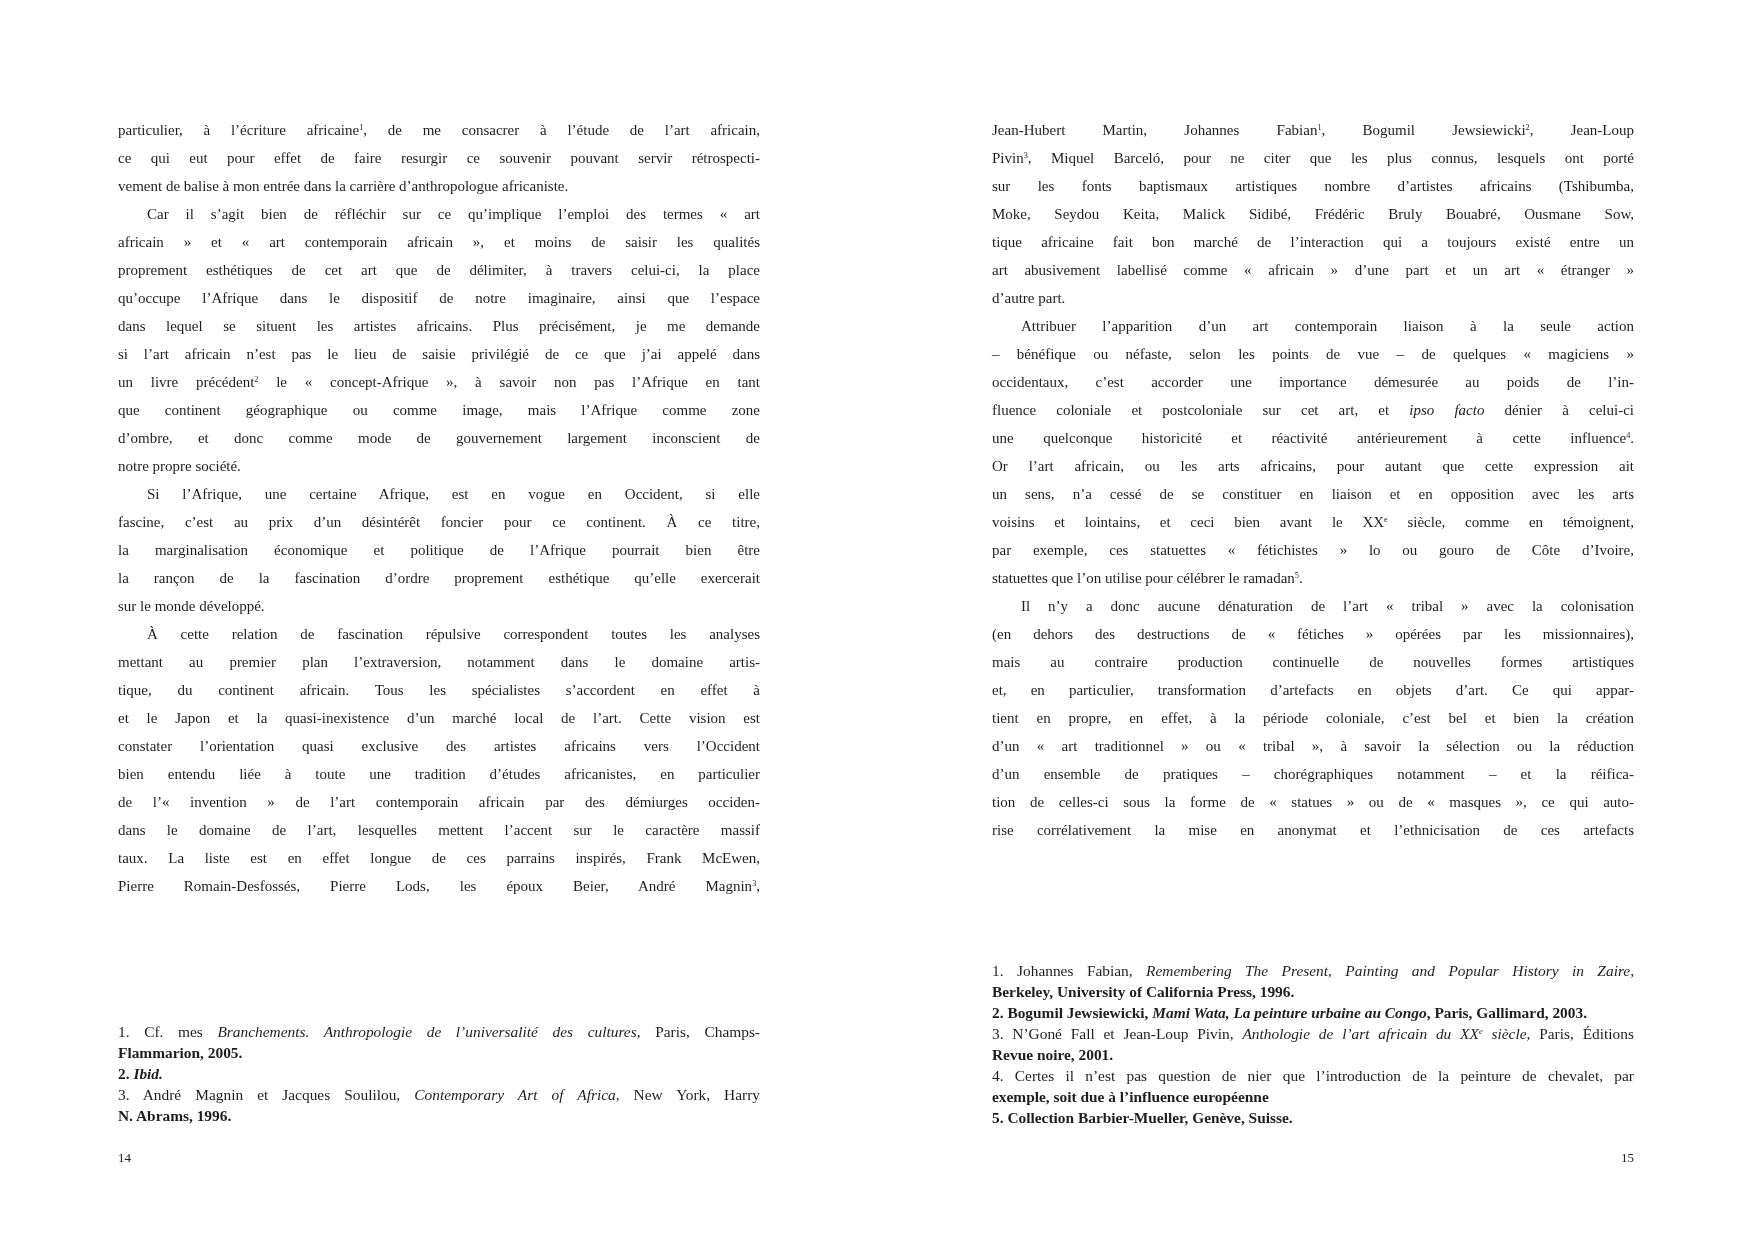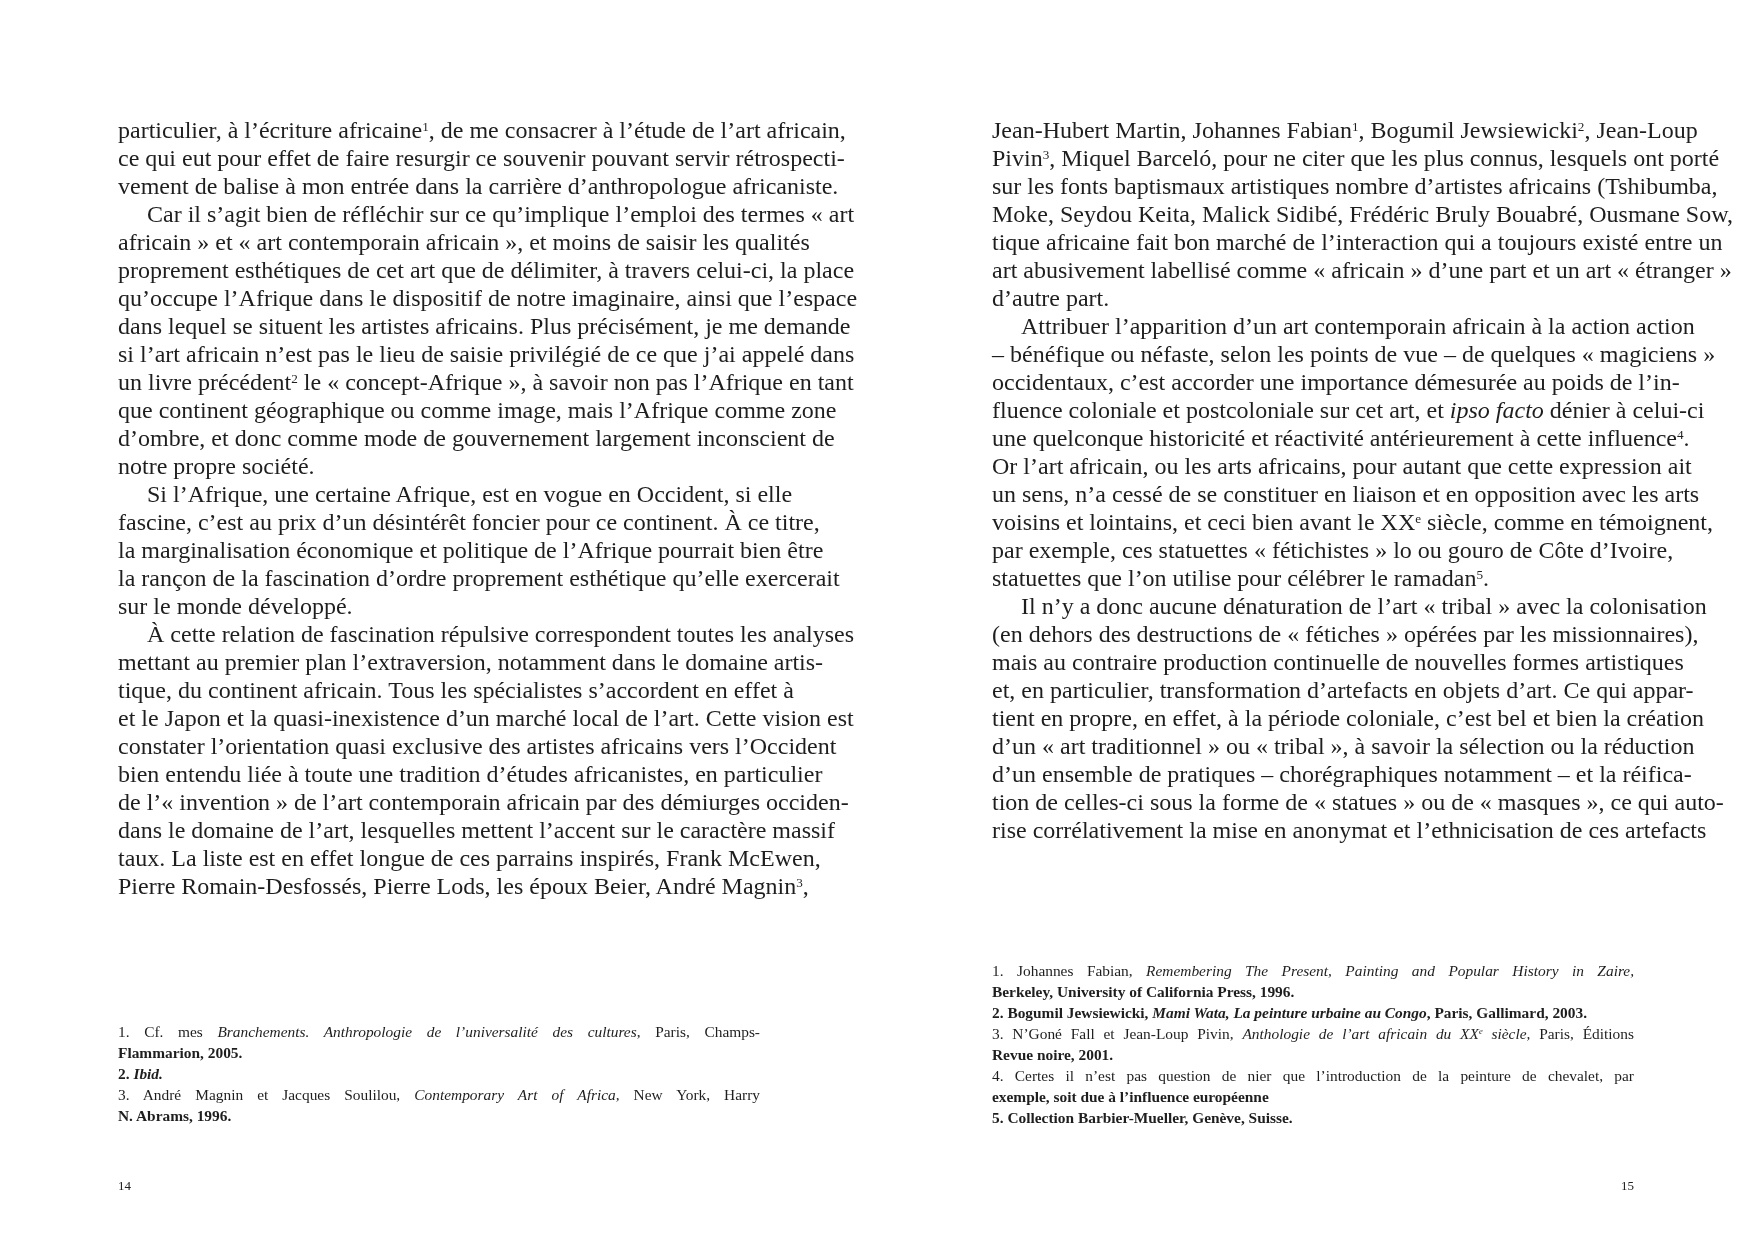--- a/index.html
+++ b/index.html
@@ -1,34 +1,34 @@
 <!DOCTYPE html>
 <html><head>
 <meta charset="utf-8">
 <style>
   html, body { margin: 0; padding: 0; background: #ffffff; }
   body { width: 1748px; height: 1240px; position: relative; overflow: hidden;
          font-family: "Liberation Serif", "DejaVu Serif", serif; color: #1e1e1e; }
   .page { position: absolute; top: 0; height: 1240px; width: 874px; }
   .page.left { left: 0; }
   .page.right { left: 874px; }
-  .body-text { position: absolute; top: 116px; width: 642px; font-size: 24px; line-height: 28px; }
+  .body-text { position: absolute; top: 116px; width: 642px; font-size: 15px; line-height: 28px; }
   .page.left .body-text { left: 118px; }
   .page.right .body-text { left: 118px; }
   .line { display: block; height: 28px; white-space: nowrap; text-align: justify; text-align-last: justify; overflow: visible; }
   .line.last { text-align-last: left; }
   .line.indent { padding-left: 29px; }
   .sup { font-size: 0.55em; vertical-align: 0.55em; line-height: 0; }
   i { font-style: italic; }
   .footnotes { position: absolute; width: 642px; left: 118px; font-size: 15.4px; line-height: 21px; }
   .page.left .footnotes { top: 1021px; }
   .page.right .footnotes { top: 960px; }
   .fn-line { display: block; height: 21px; white-space: nowrap; text-align: justify; text-align-last: justify; }
   .fn-line.last { text-align-last: left; font-weight: bold; }
-  .folio { position: absolute; top: 1150px; font-size: 13px; line-height: 16px; color: #222; margin-top: 28px; }
+  .folio { position: absolute; top: 1150px; font-size: 13px; line-height: 16px; color: #222; }
   .page.left .folio { left: 118px; }
   .page.right .folio { right: 114px; text-align: right; }
 </style>
 </head>
 <body>
 
 <div class="page left">
   <div class="body-text">
       <div>
         <span class="line">particulier, à l’écriture africaine<span class="sup">1</span>, de me consacrer à l’étude de l’art africain,</span>
@@ -88,21 +88,21 @@
       <div>
         <span class="line">Jean-Hubert Martin, Johannes Fabian<span class="sup">1</span>, Bogumil Jewsiewicki<span class="sup">2</span>, Jean-Loup</span>
         <span class="line">Pivin<span class="sup">3</span>, Miquel Barceló, pour ne citer que les plus connus, lesquels ont porté</span>
         <span class="line">sur les fonts baptismaux artistiques nombre d’artistes africains (Tshibumba,</span>
         <span class="line">Moke, Seydou Keita, Malick Sidibé, Frédéric Bruly Bouabré, Ousmane Sow,</span>
         <span class="line">tique africaine fait bon marché de l’interaction qui a toujours existé entre un</span>
         <span class="line">art abusivement labellisé comme « africain » d’une part et un art « étranger »</span>
         <span class="line last">d’autre part.</span>
       </div>
       <div>
-        <span class="line indent">Attribuer l’apparition d’un art contemporain africain à la action action</span>
+        <span class="line indent">Attribuer l’apparition d’un art contemporain liaison à la seule action</span>
         <span class="line">– bénéfique ou néfaste, selon les points de vue – de quelques « magiciens »</span>
         <span class="line">occidentaux, c’est accorder une importance démesurée au poids de l’in-</span>
         <span class="line">fluence coloniale et postcoloniale sur cet art, et <i>ipso facto</i> dénier à celui-ci</span>
         <span class="line">une quelconque historicité et réactivité antérieurement à cette influence<span class="sup">4</span>.</span>
         <span class="line">Or l’art africain, ou les arts africains, pour autant que cette expression ait</span>
         <span class="line">un sens, n’a cessé de se constituer en liaison et en opposition avec les arts</span>
         <span class="line">voisins et lointains, et ceci bien avant le XX<span class="sup">e</span> siècle, comme en témoignent,</span>
         <span class="line">par exemple, ces statuettes « fétichistes » lo ou gouro de Côte d’Ivoire,</span>
         <span class="line last">statuettes que l’on utilise pour célébrer le ramadan<span class="sup">5</span>.</span>
       </div>

